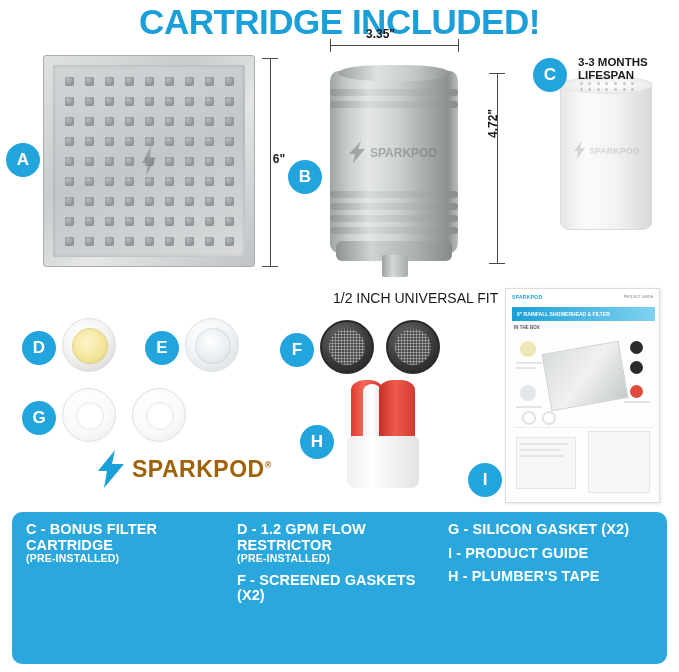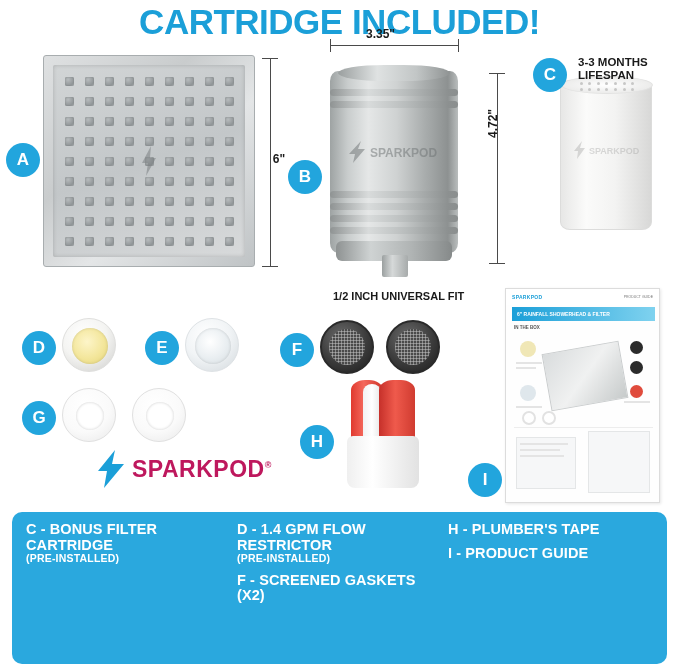--- a/index.html
+++ b/index.html
@@ -300,21 +300,21 @@
     position: absolute; background: #f6f7f8; border: 1px solid #e4e6e7;
   }
 
   
   .wordmark {
     position: absolute;
     left: 96px; top: 450px;
     display: flex; align-items: center; gap: 6px;
   }
   .wordmark-text {
-    font-size: 23px; font-weight: bold; color: #be185d; letter-spacing: 0.5px;
+    font-size: 23px; font-weight: bold; color: #a16207; letter-spacing: 0.5px;
   }
   .wordmark-text .reg { font-size: 9px; vertical-align: super; }
 
   
   .legend {
     position: absolute;
     left: 12px; top: 512px;
     width: 655px; height: 152px;
     background: #2aa8de;
     border-radius: 10px;
@@ -337,22 +337,22 @@
   .legend-note {
     display: block;
     font-size: 10.5px;
     font-weight: bold;
     letter-spacing: 0.2px;
   }
 
   
   .img-label {
     position: absolute;
-    font-size: 11px;
-    font-weight: bold;
+    font-size: 14px;
+    font-weight: normal;
     color: #1a1a1a;
   }
   .lifespan {
     position: absolute;
     left: 578px; top: 56px;
     font-size: 11.5px;
     font-weight: bold;
     color: #1a1a1a;
     line-height: 1.15;
     width: 100px;
@@ -598,30 +598,33 @@
 
   <div class="legend-col">
     <div class="legend-item">
       <span>C - BONUS FILTER CARTRIDGE</span>
       <span class="legend-note">(PRE-INSTALLED)</span>
     </div>
   </div>
 
   <div class="legend-col">
     <div class="legend-item">
-      <span>D - 1.4 GPM FLOW RESTRICTOR</span>
+      <span>D - 1.2 GPM FLOW RESTRICTOR</span>
       <span class="legend-note">(PRE-INSTALLED)</span>
     </div>
     <div class="legend-item">
       <span>F - SCREENED GASKETS (X2)</span>
     </div>
   </div>
 
   <div class="legend-col">
     <div class="legend-item">
-      <span>H - PLUMBER'S TAPE</span>
+      <span>G - SILICON GASKET (X2)</span>
     </div>
     <div class="legend-item">
       <span>I - PRODUCT GUIDE</span>
     </div>
+    <div class="legend-item">
+      <span>H - PLUMBER'S TAPE</span>
+    </div>
   </div>
 
 </div>
 
 </body></html>

